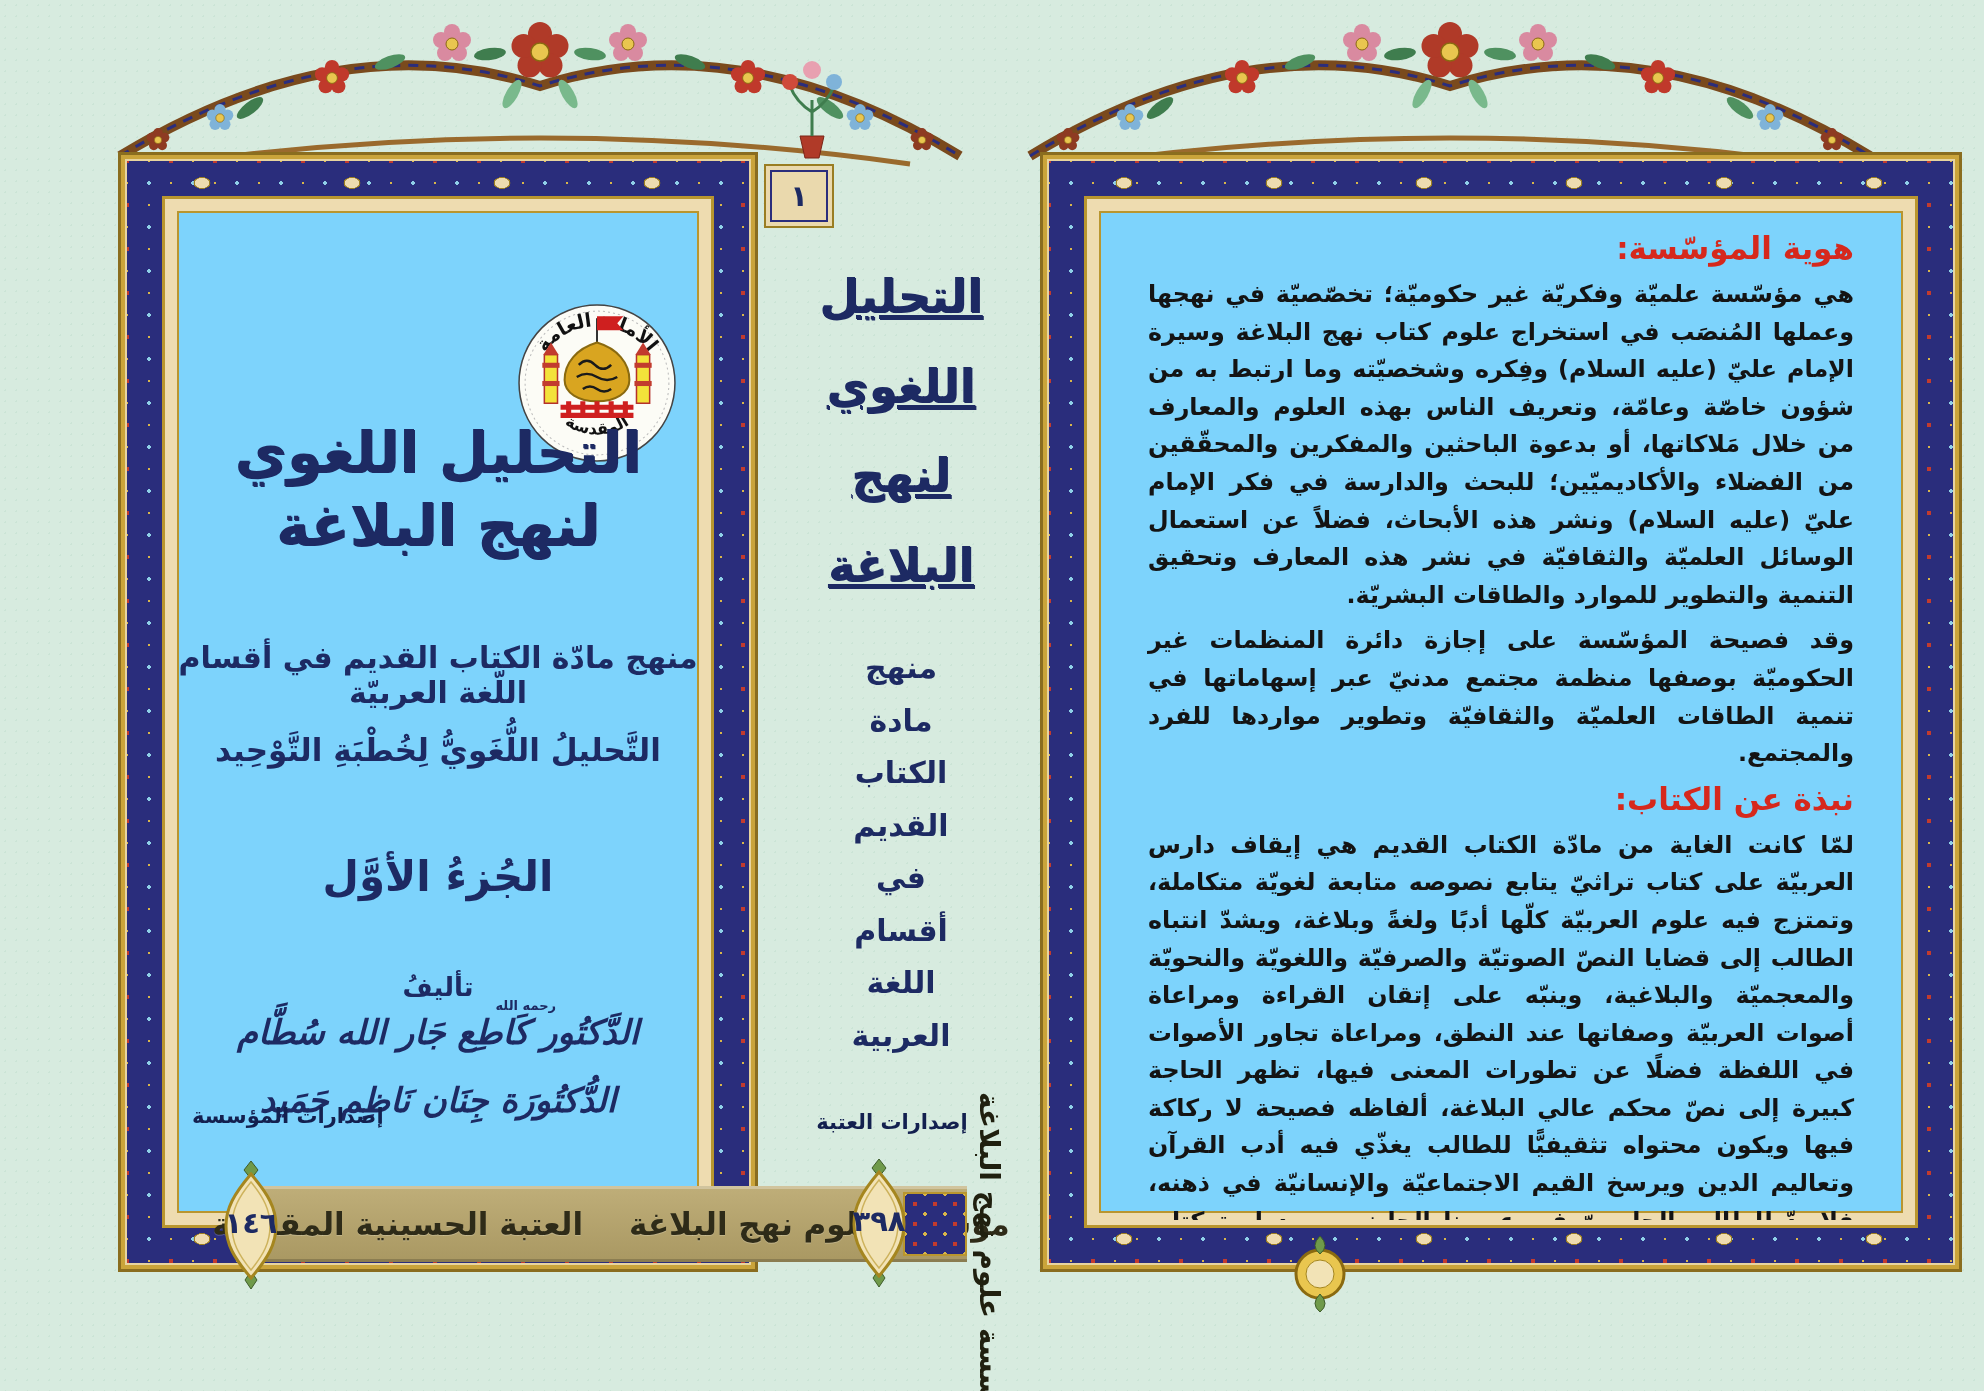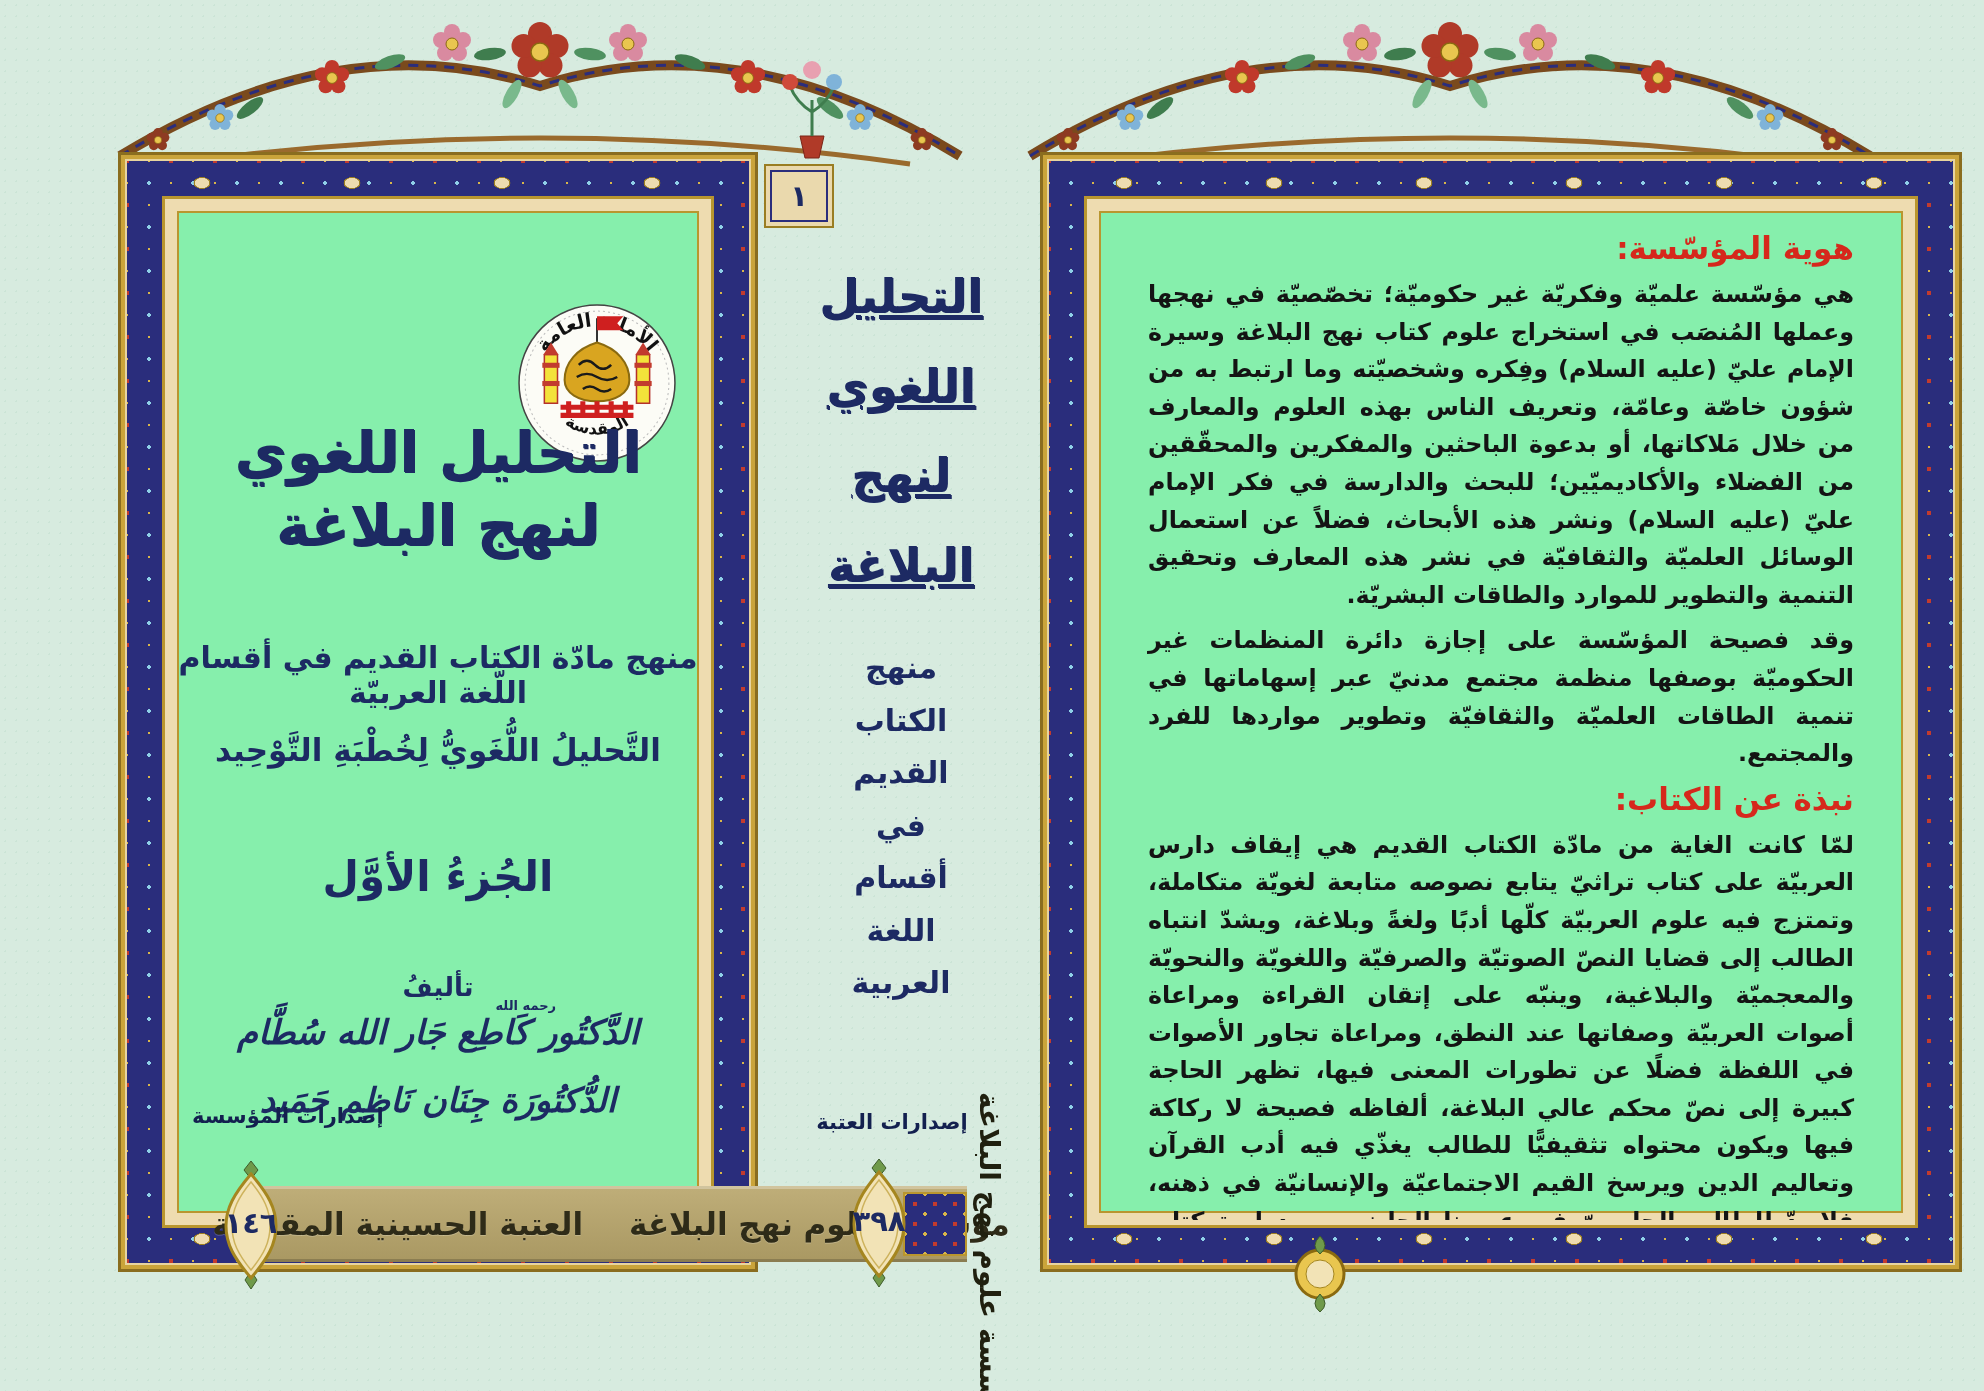--- a/index.html
+++ b/index.html
@@ -21,21 +21,21 @@
     background-image:
       radial-gradient(ellipse 13px 9px at center, #eedcb0 55%, #9a7d22 58%, #9a7d22 64%, transparent 66%),
       radial-gradient(circle 4px at center, #c23b2e 60%, transparent 62%),
       radial-gradient(circle 3px at center, #8fd0e8 60%, transparent 62%),
       radial-gradient(circle 2px at center, #d9b64a 60%, transparent 62%);
     background-size:150px 44px, 44px 44px, 44px 44px, 22px 22px;
     background-position:0 0, 22px 22px, 0 0, 11px 11px;
   }
   .band-gold-line{position:absolute;inset:44px;border:3px solid #b9962f;background:#eedcb0;box-sizing:border-box;}
   .content{
-    position:absolute;inset:52px;background:#86efac;box-sizing:border-box;
+    position:absolute;inset:52px;background:#7dd3fc;box-sizing:border-box;
     box-shadow:inset 0 0 0 7px #eedcb0, inset 0 0 0 9px #b9962f;
   }
   
   #front-content{direction:rtl;}
   .logo{position:absolute;top:98px;right:28px;width:162px;height:162px;}
   .front-title{
     position:absolute;top:212px;left:6px;right:6px;text-align:center;
     font-size:57px;font-weight:bold;color:#1d2a63;line-height:1.28;
     text-shadow:1px 1px 0 #1d2a63;
   }
@@ -220,20 +220,21 @@
 
 <div class="spine-volume-box">١</div>
 <div class="spine-words" id="spine-title-words">
     <div>التحليل</div>
     <div>اللغوي</div>
     <div>لنهج</div>
     <div>البلاغة</div>
   </div>
 <div class="spine-words" id="spine-series-words">
     <div>منهج</div>
+    <div>مادة</div>
     <div>الكتاب</div>
     <div>القديم</div>
     <div>في</div>
     <div>أقسام</div>
     <div>اللغة</div>
     <div>العربية</div>
   </div>
 <div class="spine-foundation">مؤسسة علوم نهج البلاغة</div>
 
 <div class="bottom-band">

